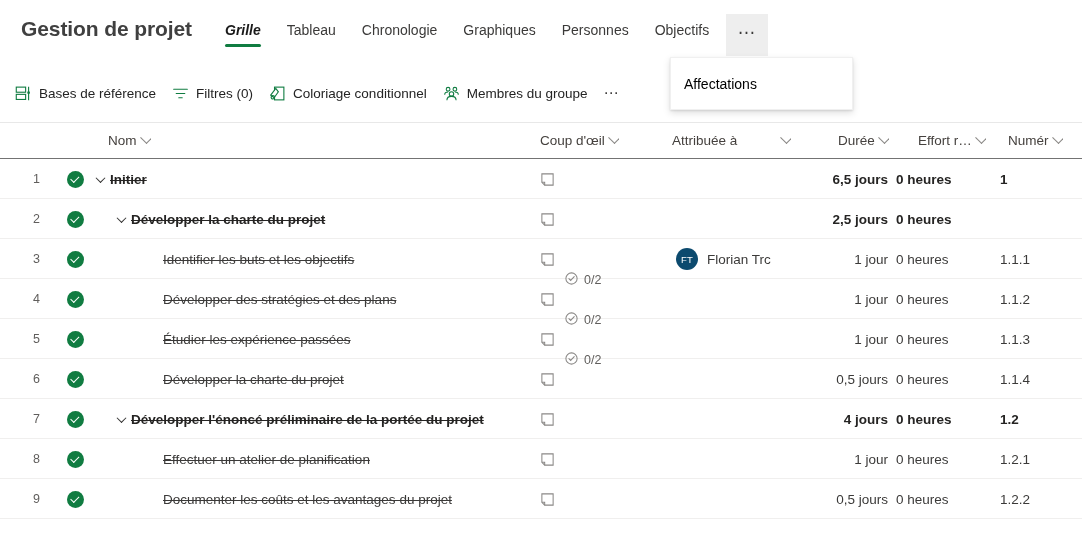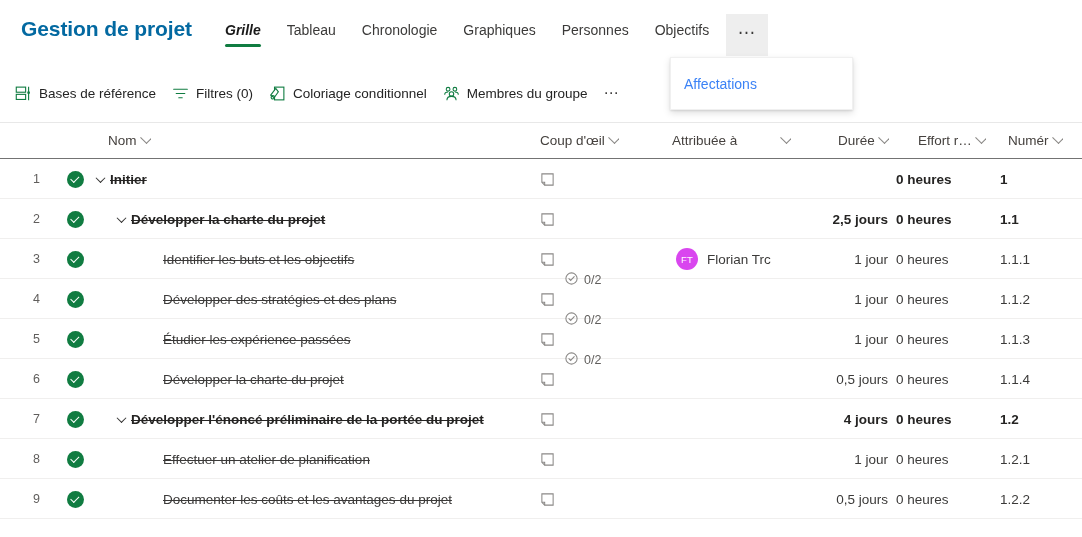--- a/index.html
+++ b/index.html
@@ -12,21 +12,21 @@
   }
 
   .app { position: relative; width: 1082px; height: 537px; }
 
   
   .header {
     position: absolute; left: 0; top: 0; width: 1082px; height: 70px;
   }
   .title-block { position: absolute; left: 21px; top: 16px; }
   .page-title {
-    font-size: 21px; font-weight: bold; color: #0369a1;
+    font-size: 21px; font-weight: bold; color: #404040;
     letter-spacing: -0.1px; line-height: 26px;
   }
   .page-subtitle {
     font-size: 12.5px; color: #5e5e5e; line-height: 18px; margin-top: 2px;
   }
 
   .tabs {
     position: absolute; left: 212px; top: 14px;
     display: flex; align-items: flex-start; height: 42px;
   }
@@ -58,21 +58,21 @@
   
   .dropdown {
     position: absolute; left: 670px; top: 57px;
     width: 183px; height: 53px;
     background: #ffffff;
     border: 1px solid #f0f0f0;
     box-shadow: 0 3.2px 7.2px rgba(0,0,0,0.13), 0 0.6px 1.8px rgba(0,0,0,0.10);
     z-index: 30;
   }
   .dropdown-item {
-    font-size: 14px; color: #3b82f6;
+    font-size: 14px; color: #000000;
     padding: 17px 0 0 13px; cursor: pointer; line-height: 18px;
   }
 
   
   .toolbar {
     position: absolute; left: 0; top: 77px; width: 1082px; height: 32px;
     display: flex; align-items: center; padding-left: 7px;
   }
   .tb-item {
     display: flex; align-items: center; gap: 7px;
@@ -151,21 +151,21 @@
   .row.summary .task-name { font-weight: bold; color: #252423; }
 
   .c-glance { left: 540px; width: 130px; gap: 9px; }
   .note-icon { width: 15px; height: 15px; display: block; cursor: pointer; }
   .prog { display: flex; align-items: center; gap: 5px; cursor: pointer; margin-top: 42px; }
   .prog-text { font-size: 12.5px; color: #605e5c; }
 
   .c-assign { left: 672px; width: 165px; gap: 9px; padding-left: 4px; }
   .avatar {
     width: 22px; height: 22px; border-radius: 50%;
-    background: #d946ef; color: #ffffff;
+    background: #0c4a6e; color: #ffffff;
     font-size: 9.5px; font-weight: normal;
     display: flex; align-items: center; justify-content: center;
     letter-spacing: 0.3px; flex: none;
   }
   .assignee { font-size: 13.5px; color: #3b3a39; white-space: nowrap; }
 
   .c-dur { left: 800px; width: 88px; justify-content: flex-end;
            font-size: 13.5px; color: #3b3a39; }
   .c-eff { left: 896px; width: 62px; overflow: hidden;
            font-size: 13.5px; color: #3b3a39; white-space: nowrap; }
@@ -297,20 +297,21 @@
           </div>
           <div class="cell c-glance">
             <span>
               <svg class="note-icon" viewBox="0 0 16 16" fill="none" stroke="#8a8886" stroke-width="1.1">
                 <path d="M2 2h12v12H5L2 11V2z"></path>
                 <path d="M2 11h3v3"></path>
               </svg>
             </span>
           </div>
           <div class="cell c-assign"></div>
+          <div class="cell c-dur">6,5 jours</div>
           <div class="cell c-eff">0 heures</div>
           <div class="cell c-wbs">1</div>
         </div>
         <div class="row summary">
           <div class="cell c-num">2</div>
           <div class="cell c-status">
             <span class="check-circle">
               <span class="check-mark"></span>
             </span>
           </div>
@@ -326,21 +327,20 @@
             <span>
               <svg class="note-icon" viewBox="0 0 16 16" fill="none" stroke="#8a8886" stroke-width="1.1">
                 <path d="M2 2h12v12H5L2 11V2z"></path>
                 <path d="M2 11h3v3"></path>
               </svg>
             </span>
           </div>
           <div class="cell c-assign"></div>
           <div class="cell c-dur">2,5 jours</div>
           <div class="cell c-eff">0 heures</div>
-          <div class="cell c-wbs">1.1</div>
         </div>
         <div class="row">
           <div class="cell c-num">3</div>
           <div class="cell c-status">
             <span class="check-circle">
               <span class="check-mark"></span>
             </span>
           </div>
           <div class="cell c-name">
             <div class="name-inner" style="padding-left:53px">

